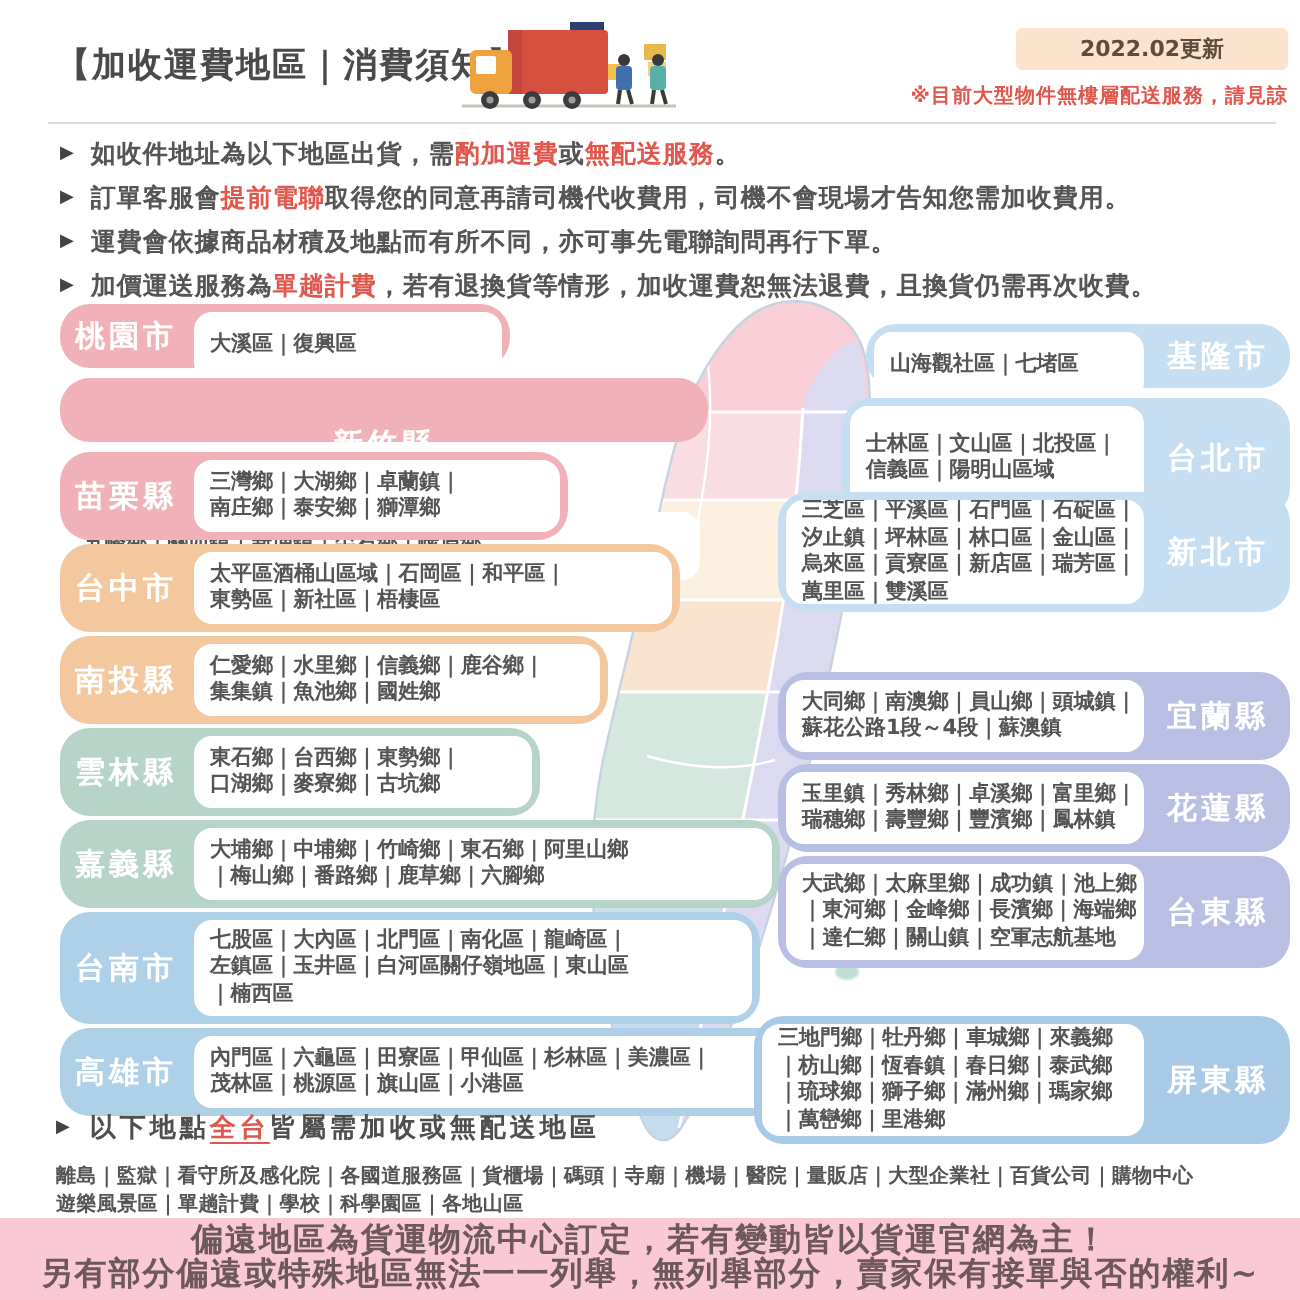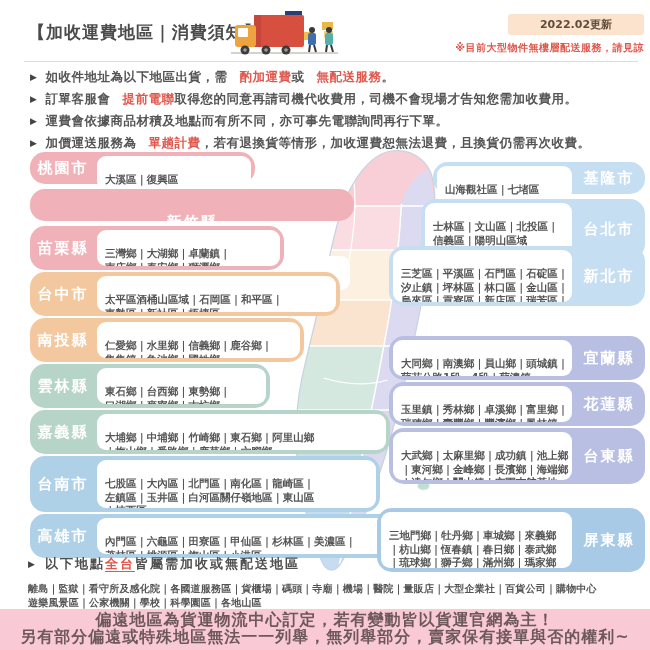--- a/index.html
+++ b/index.html
@@ -11,29 +11,29 @@
   .title{position:absolute;left:28px;top:21px;font-size:17px;color:#4a4a4a;letter-spacing:1px;}
   .badge{position:absolute;right:6px;top:14px;width:136px;height:21px;background:#fbe3cd;border-radius:3px;
          display:flex;align-items:center;justify-content:center;font-size:11px;color:#5f4c3c;margin-left:40px;}
   .notice{position:absolute;right:6px;top:41px;font-size:10px;color:#e0584d;letter-spacing:.5px;}
   .divider{position:absolute;left:24px;right:12px;top:61px;height:1px;background:#dcdcdc;}
   .truck{position:absolute;left:228px;top:8px;width:114px;height:52px;}
   
   .notes{position:absolute;left:30px;top:69px;font-size:12.5px;color:#555;letter-spacing:.5px;z-index:3;}
   .note-line{margin-bottom:5px;display:flex;align-items:flex-start;}
   .bullet{font-size:9px;margin-right:8px;line-height:17px;color:#444;flex:0 0 auto;}
-  .red{color:#e0584d;padding-left:12px;}
+  .red{color:#e0584d;}
   
   .map{position:absolute;left:283px;top:148px;width:176px;height:432px;z-index:0;}
   
   .region{position:absolute;border-radius:15px;padding:4px;display:flex;gap:5px;z-index:2;box-sizing:border-box;}
   .county{color:#fff;font-size:15px;letter-spacing:2px;display:flex;align-items:center;justify-content:center;flex:0 0 58px;}
   .right-region .county{flex:0 0 64px;}
   .districts{flex:1;background:#fff;border-radius:9px;padding:17px 8px;font-size:10.5px;line-height:13.5px;color:#555;
-             display:flex;align-items:flex-start;white-space:nowrap;overflow:hidden;}
+             display:flex;align-items:center;white-space:nowrap;overflow:hidden;}
   .g-pink{background:#f0b2b8;}
   .g-orange{background:#f4c89e;}
   .g-teal{background:#b7d4c9;}
   .g-blue{background:#aed1e8;}
   .g-northblue{background:#c6def2;}
   .g-violet{background:#b9bfe2;}
   .g-pingtung{background:#a9cae7;}
   
   .L0{top:152px;left:30px;width:225px;height:32px;}
   .L1{top:189px;left:30px;width:324px;height:32px;flex-direction:column;}
@@ -248,21 +248,21 @@
       </div>
     </div>
 
   <div class="bottom-heading">
     <span class="bullet">▶</span>
     <span><span>以下地點</span><span class="u-red">全台</span><span>皆屬需加收或無配送地區</span></span>
   </div>
 
   <div class="bottom-list">
     <div>離島｜監獄｜看守所及感化院｜各國道服務區｜貨櫃場｜碼頭｜寺廟｜機場｜醫院｜量販店｜大型企業社｜百貨公司｜購物中心</div>
-    <div>遊樂風景區｜公家機關｜學校｜科學園區｜各地山區</div>
+    <div>遊樂風景區｜單趟計費｜學校｜科學園區｜各地山區</div>
   </div>
 
   <div class="footer">
     <div>偏遠地區為貨運物流中心訂定，若有變動皆以貨運官網為主！</div>
     <div>另有部分偏遠或特殊地區無法一一列舉，無列舉部分，賣家保有接單與否的權利~</div>
   </div>
 
 </div>
 
 </body></html>

